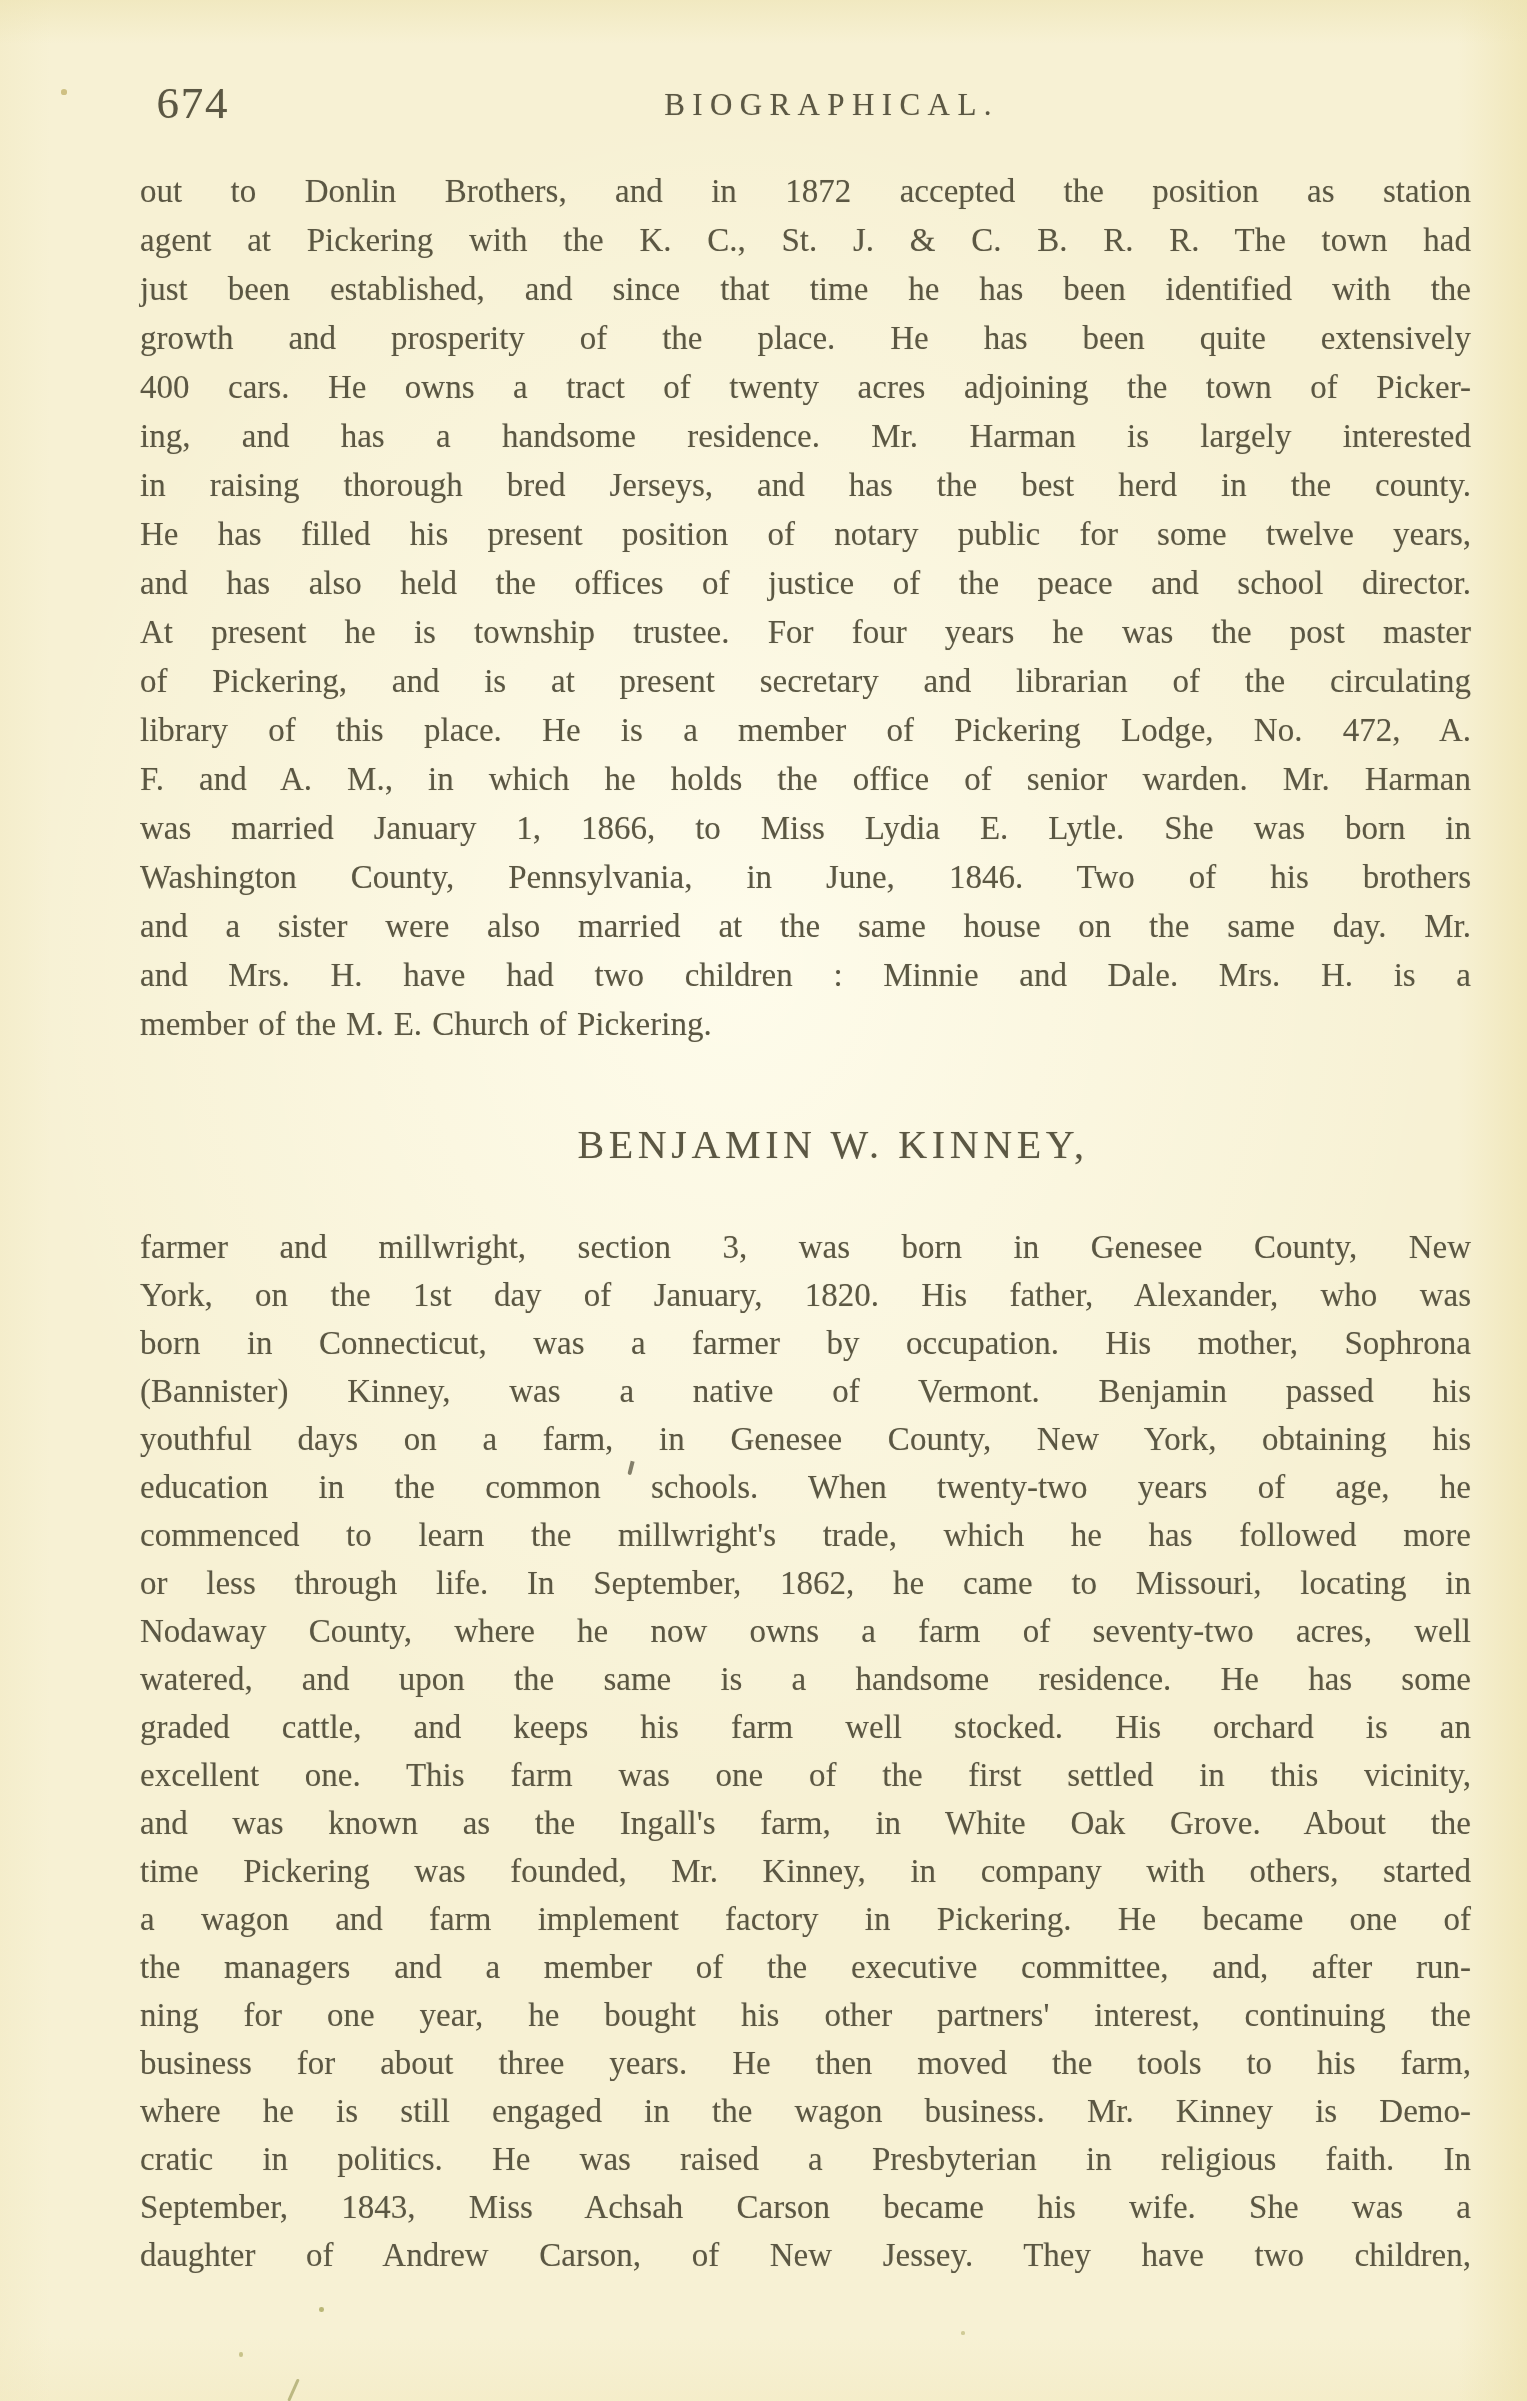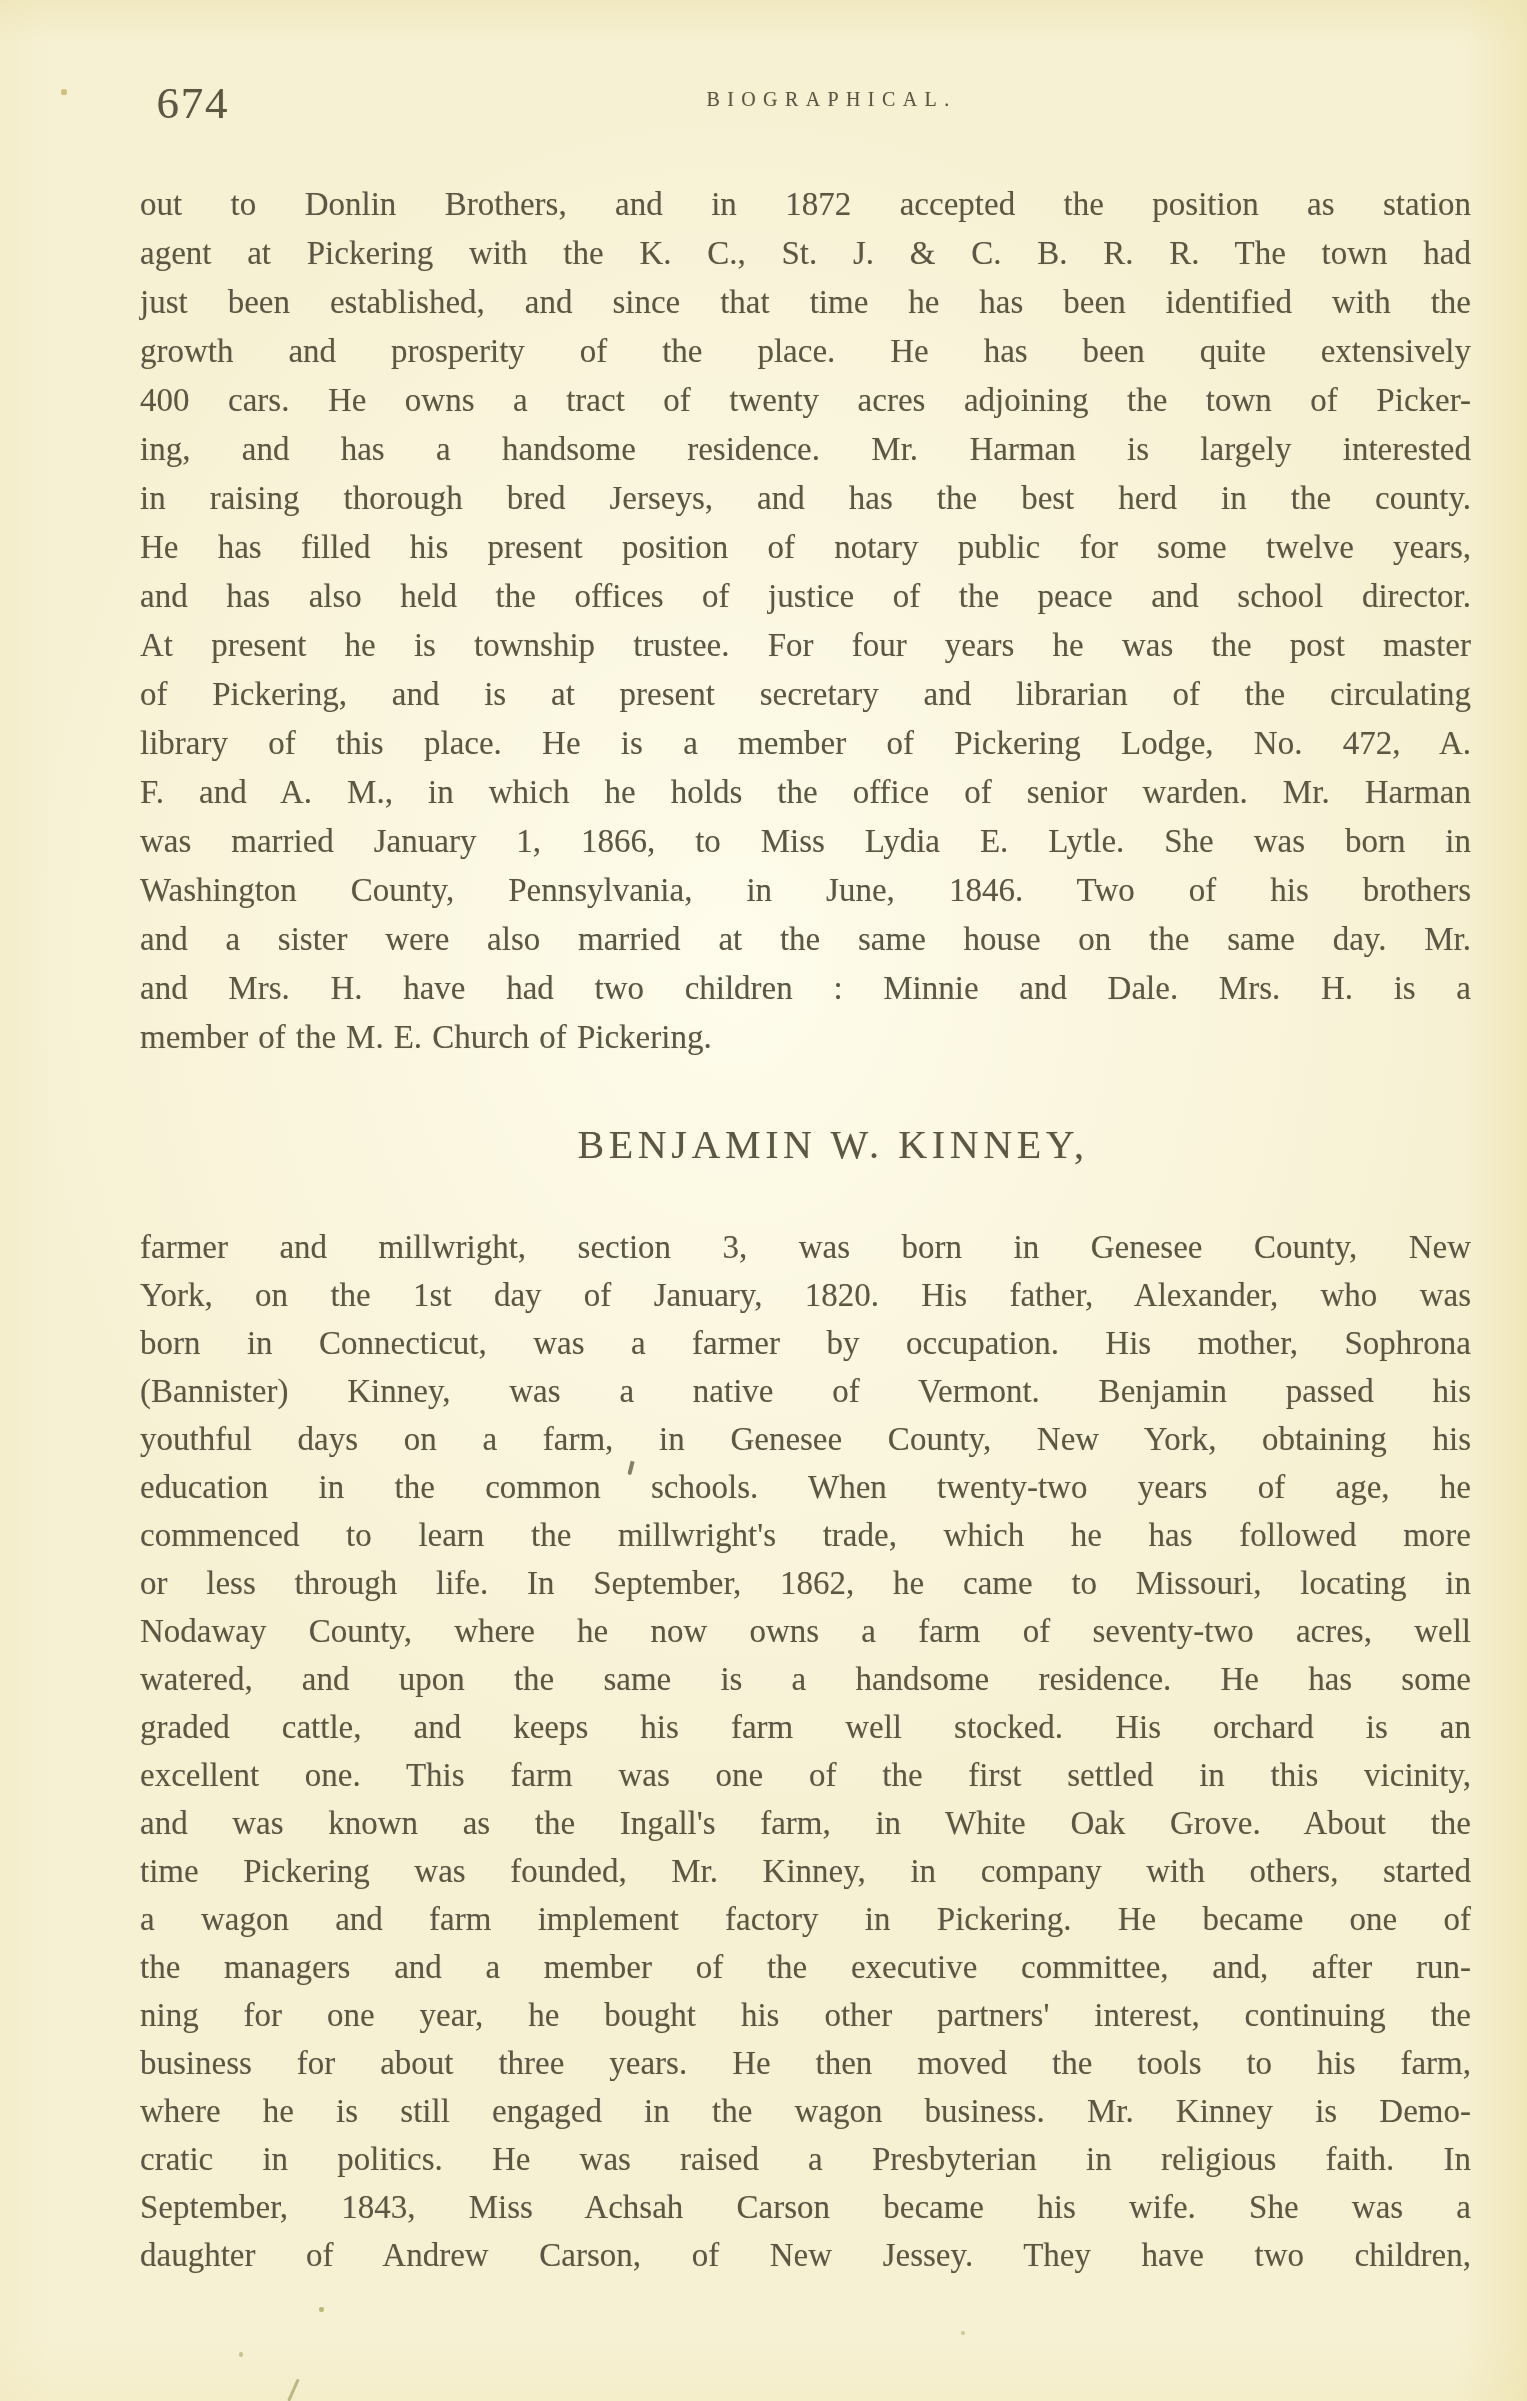--- a/index.html
+++ b/index.html
@@ -21,30 +21,30 @@
   .folio-row{position:absolute;top:81px;left:140px;width:1331px;height:64px;}
   .page-number{
     position:absolute;left:16.5px;top:0;
     font-size:45px;line-height:1;letter-spacing:1.8px;
     text-shadow:0 0 0.9px rgba(91,87,67,0.35);
   }
   .running-head{
     position:absolute;left:0;right:0;top:8.3px;
     text-align:center;
     transform:translateX(26px);
-    font-size:20px;line-height:1;letter-spacing:7.4px;
+    font-size:31px;line-height:1;letter-spacing:7.4px;
     text-shadow:0 0 0.9px rgba(91,87,67,0.35);
   }
   .body-text{
     position:absolute;left:140px;width:1331px;
     font-size:33px;
     word-spacing:1.8px;
     text-shadow:0 0 0.9px rgba(91,87,67,0.30);
   }
-  .para-1{top:180px;line-height:49px;}
+  .para-1{top:167px;line-height:49px;}
   .para-2{top:1223px;line-height:48px;}
   .line{text-align:justify;text-align-last:justify;}
   .line.final-left{text-align-last:left;}
   .section-heading{
     position:absolute;left:140px;width:1331px;top:1125px;
     text-align:center;
     transform:translateX(27.6px);
     font-size:40px;line-height:1;letter-spacing:4.6px;
     text-shadow:0 0 0.9px rgba(91,87,67,0.35);
   }

